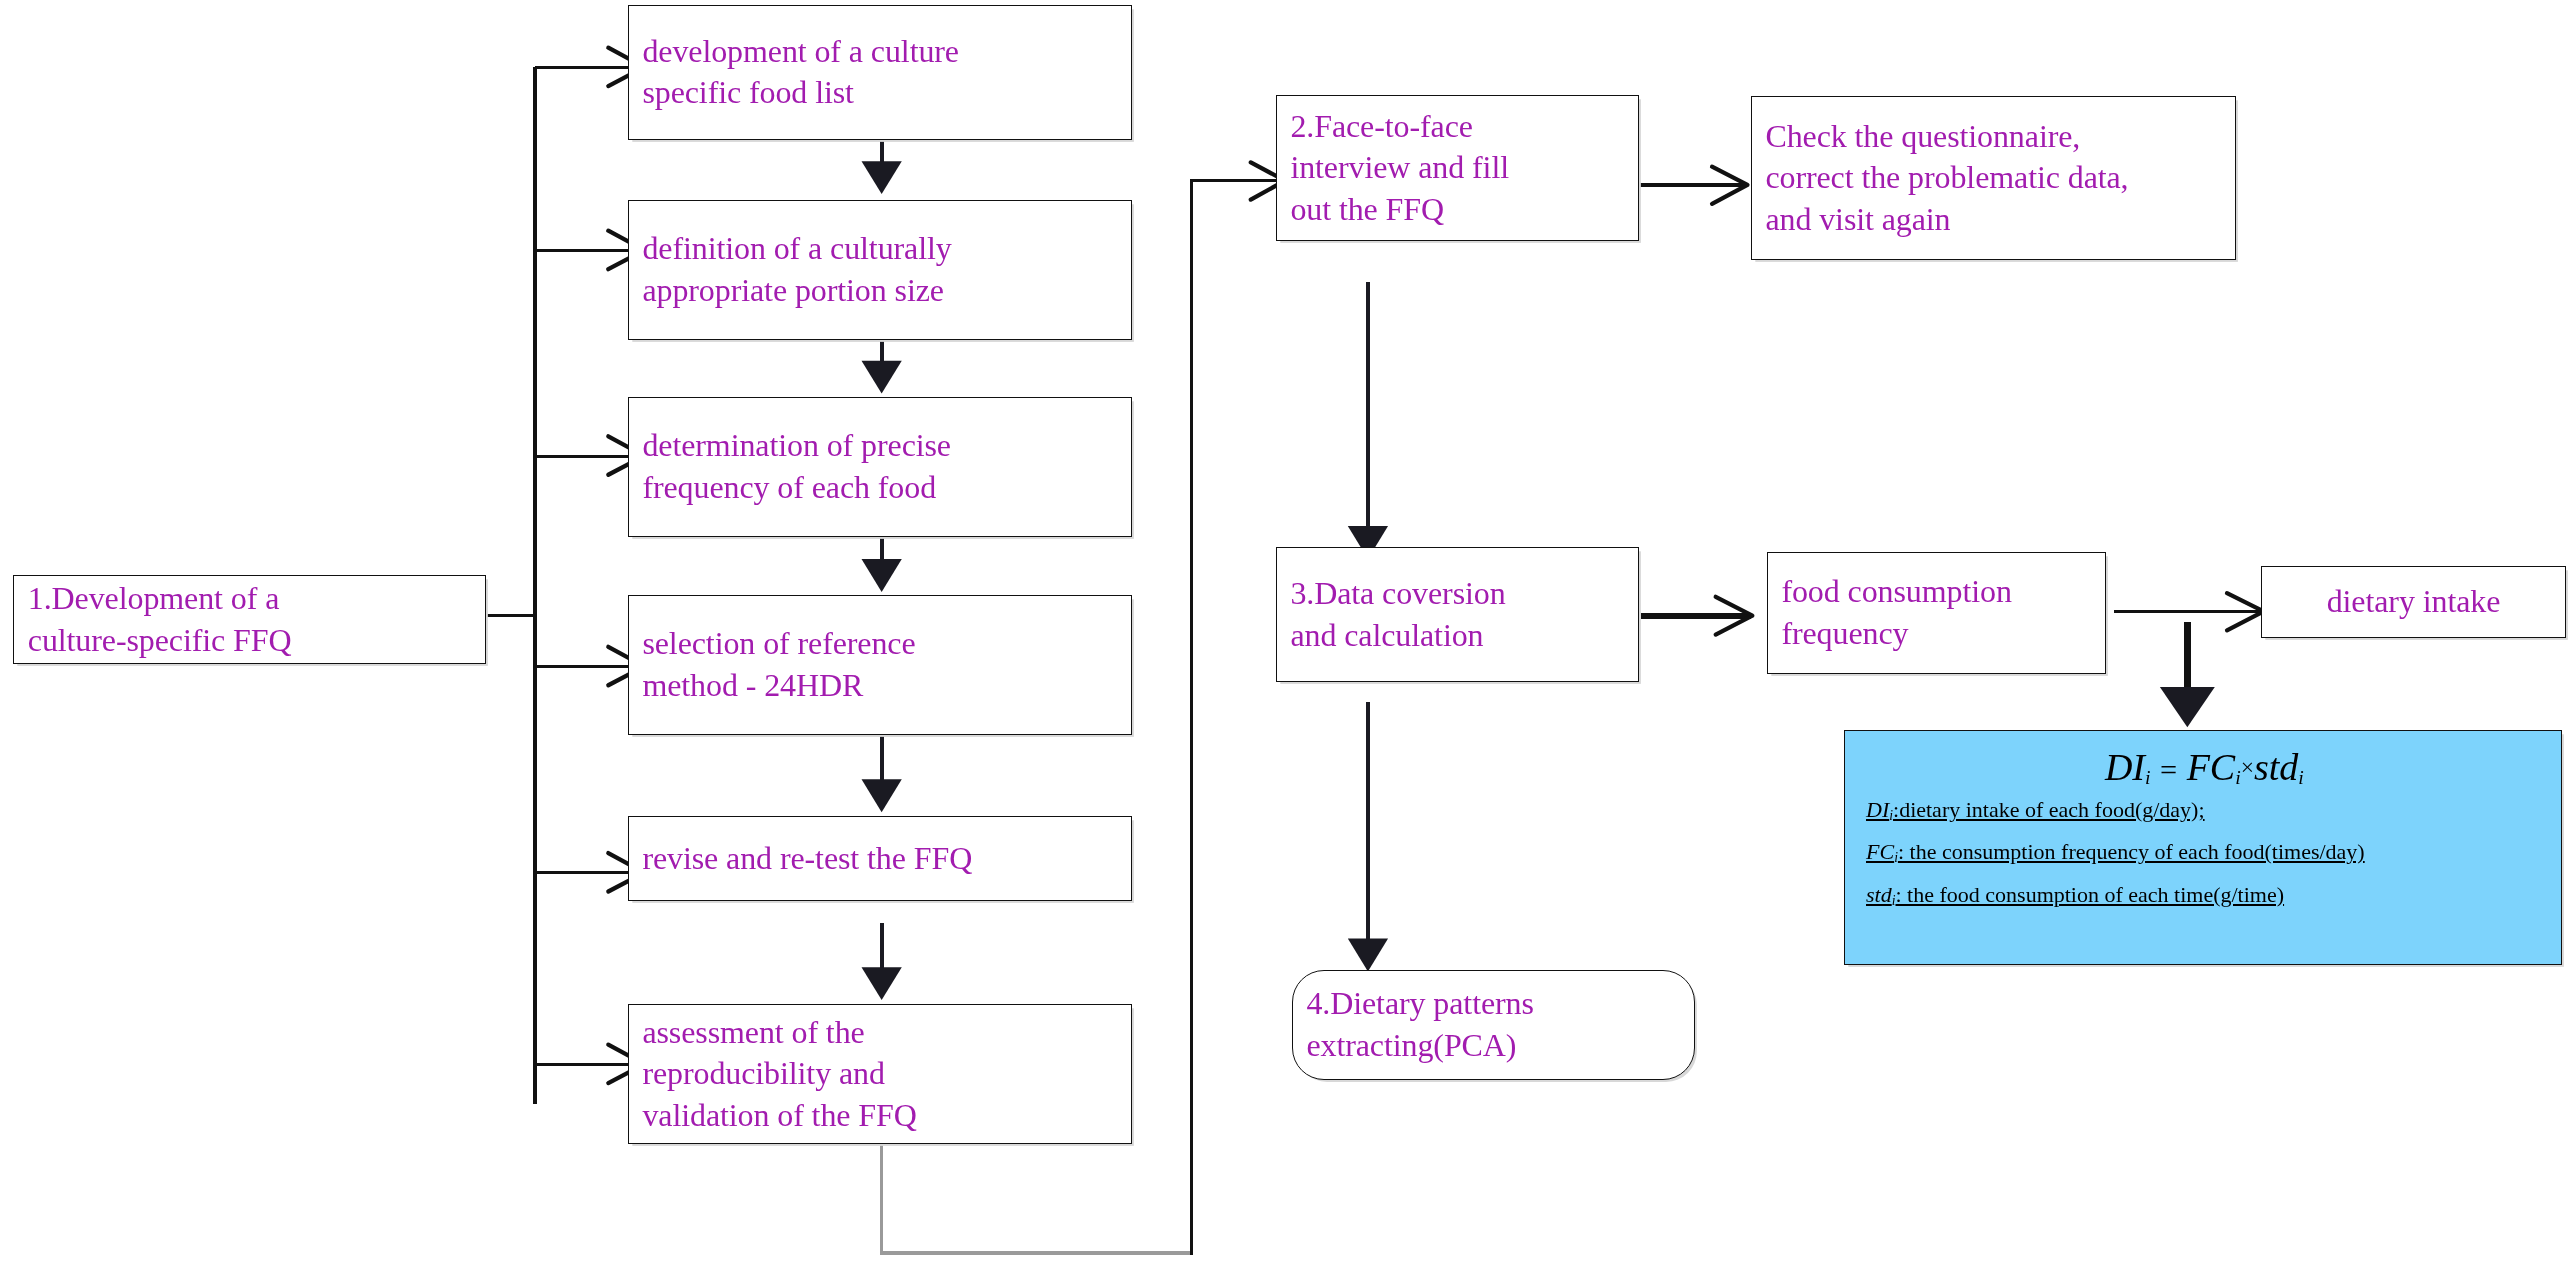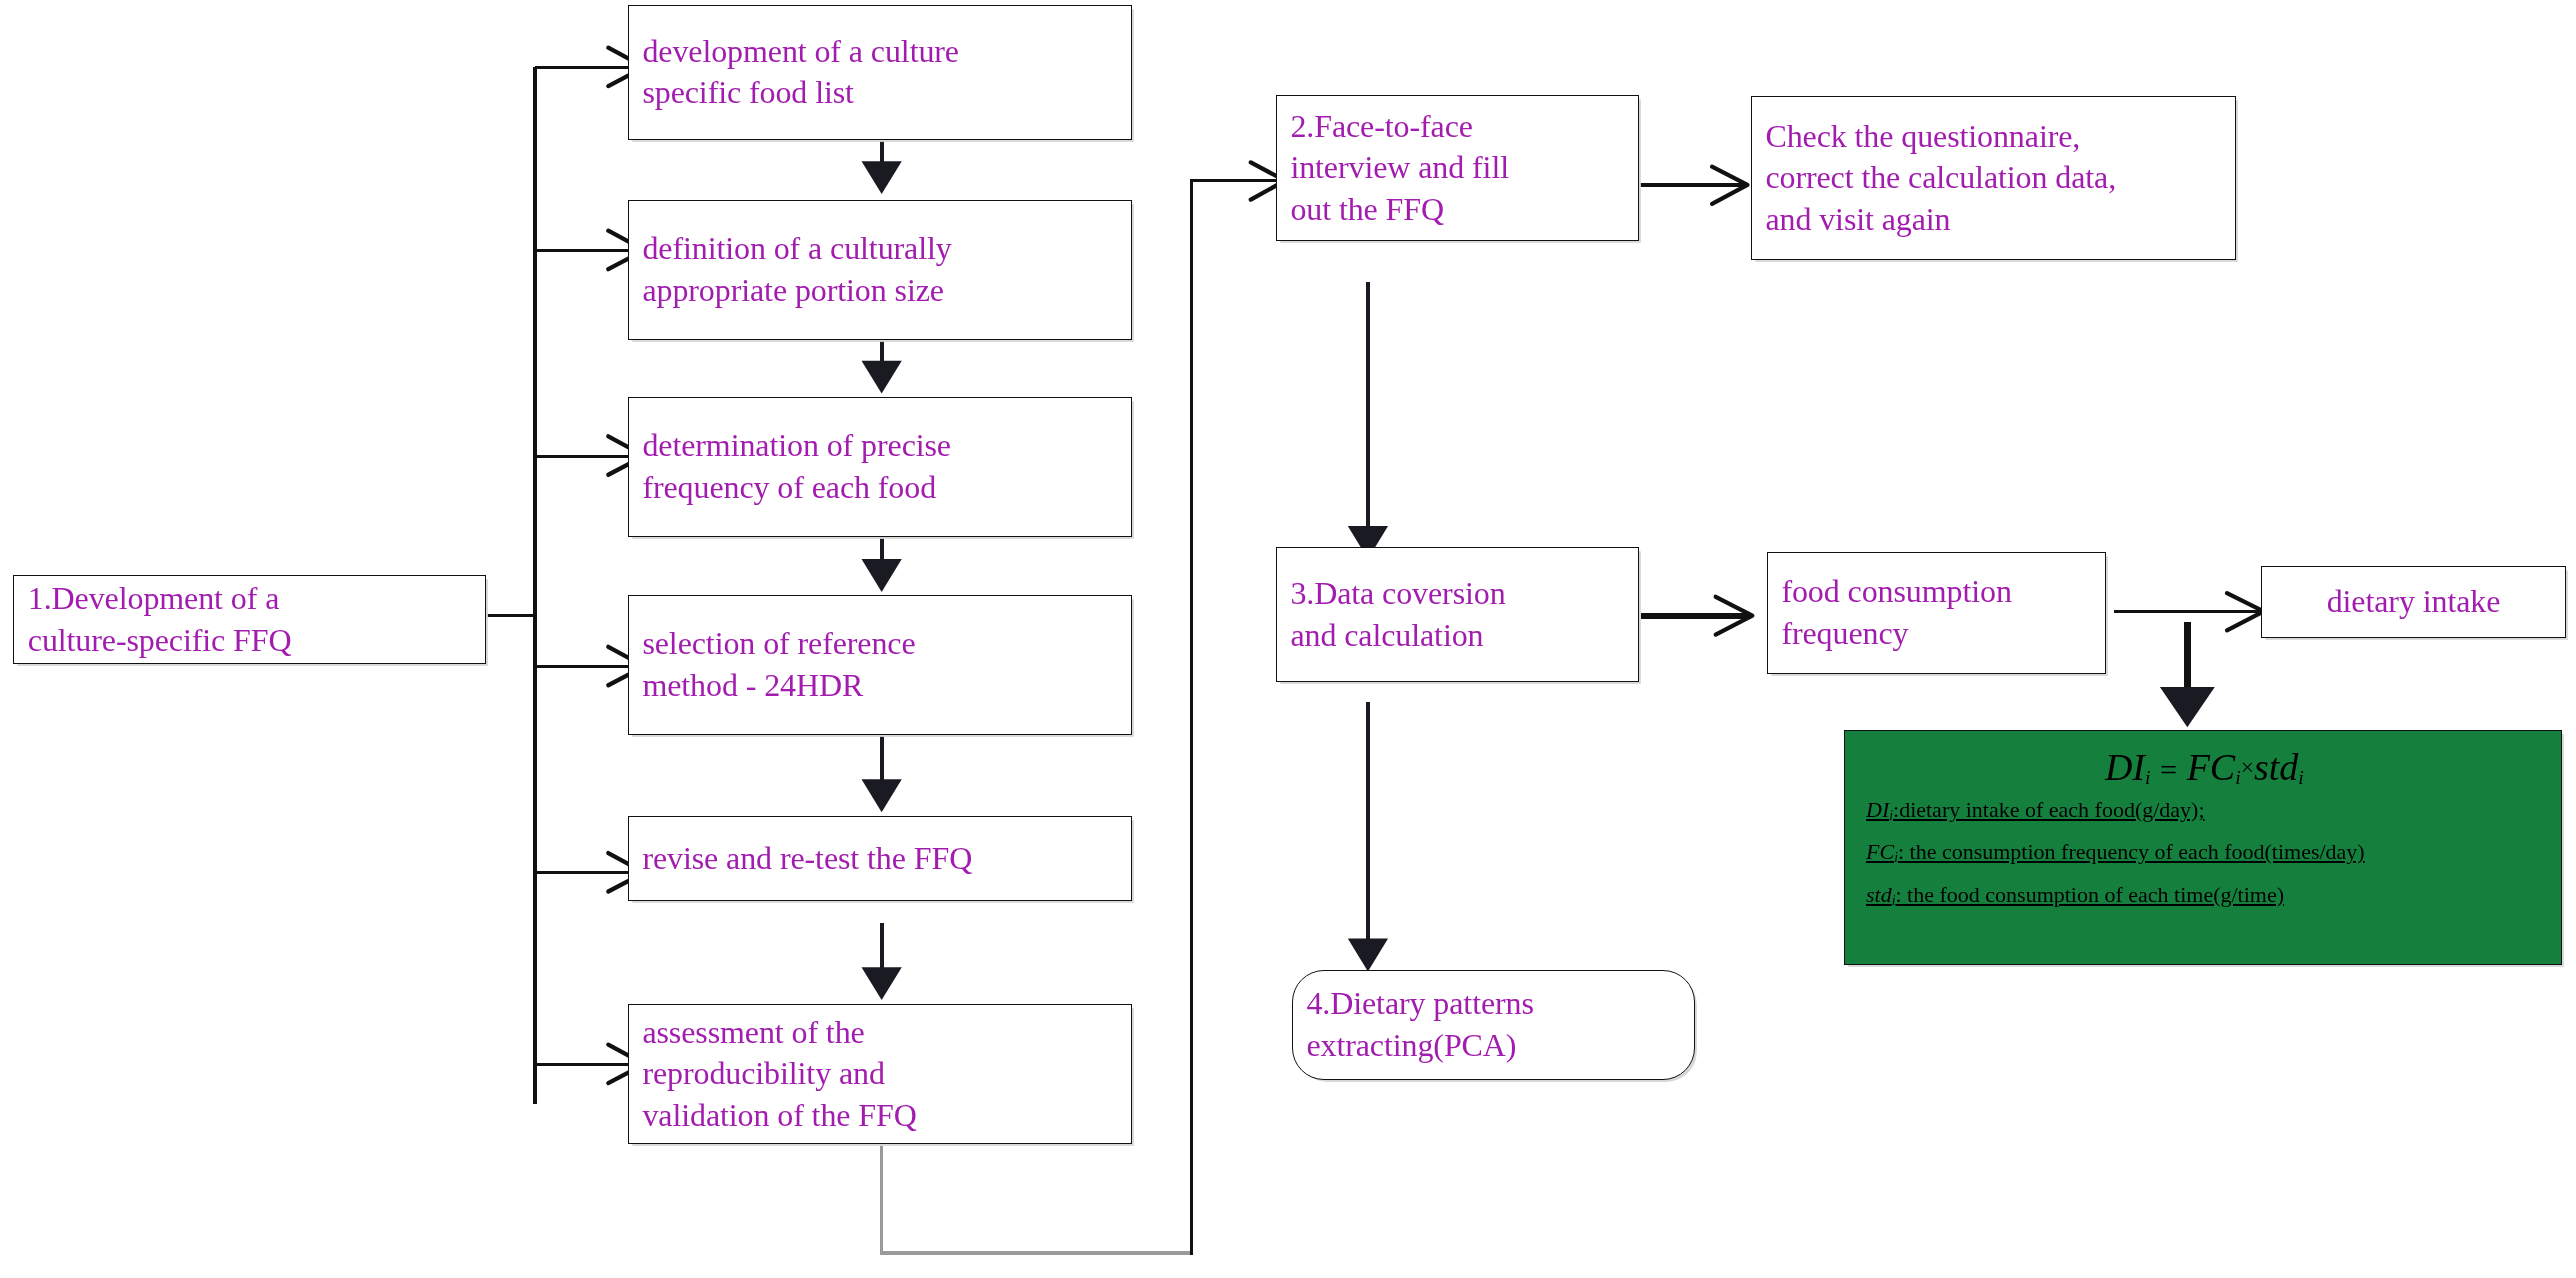--- a/index.html
+++ b/index.html
@@ -33,21 +33,21 @@
     color: #a21caf;
     white-space: pre-line;
     letter-spacing: -0.1px;
   }
   .node.center .txt { text-align: center; padding: 0 7.3px; }
 
   
   .formula-panel {
     position: absolute;
     box-sizing: border-box;
-    background: #15803d;
+    background: #7dd3fc;
     border: 1.8px solid #111111;
     box-shadow: 3.1px 3.1px 0 -1.2px #d8d8d8;
     padding: 8.5px 18.3px 12.2px 21px;
   }
   .formula-main {
     text-align: center;
     font-style: italic;
     font-size: 38px;
     line-height: 1.05;
     color: #000;
@@ -204,21 +204,21 @@
   </div>
 
   <div class="node" style="left:1276px; top:95px; width:363px; height:146px;">
     <span class="txt">2.Face-to-face
 interview and fill
 out the FFQ</span>
   </div>
 
   <div class="node" style="left:1751px; top:96px; width:485px; height:164px;">
     <span class="txt">Check the questionnaire,
-correct the calculation data,
+correct the problematic data,
 and visit again</span>
   </div>
 
   <div class="node" style="left:1276px; top:547px; width:363px; height:135px;">
     <span class="txt">3.Data coversion
 and calculation</span>
   </div>
 
   <div class="node" style="left:1292px; top:970px; width:403px; height:110px;border-radius:32px;">
     <span class="txt">4.Dietary patterns

